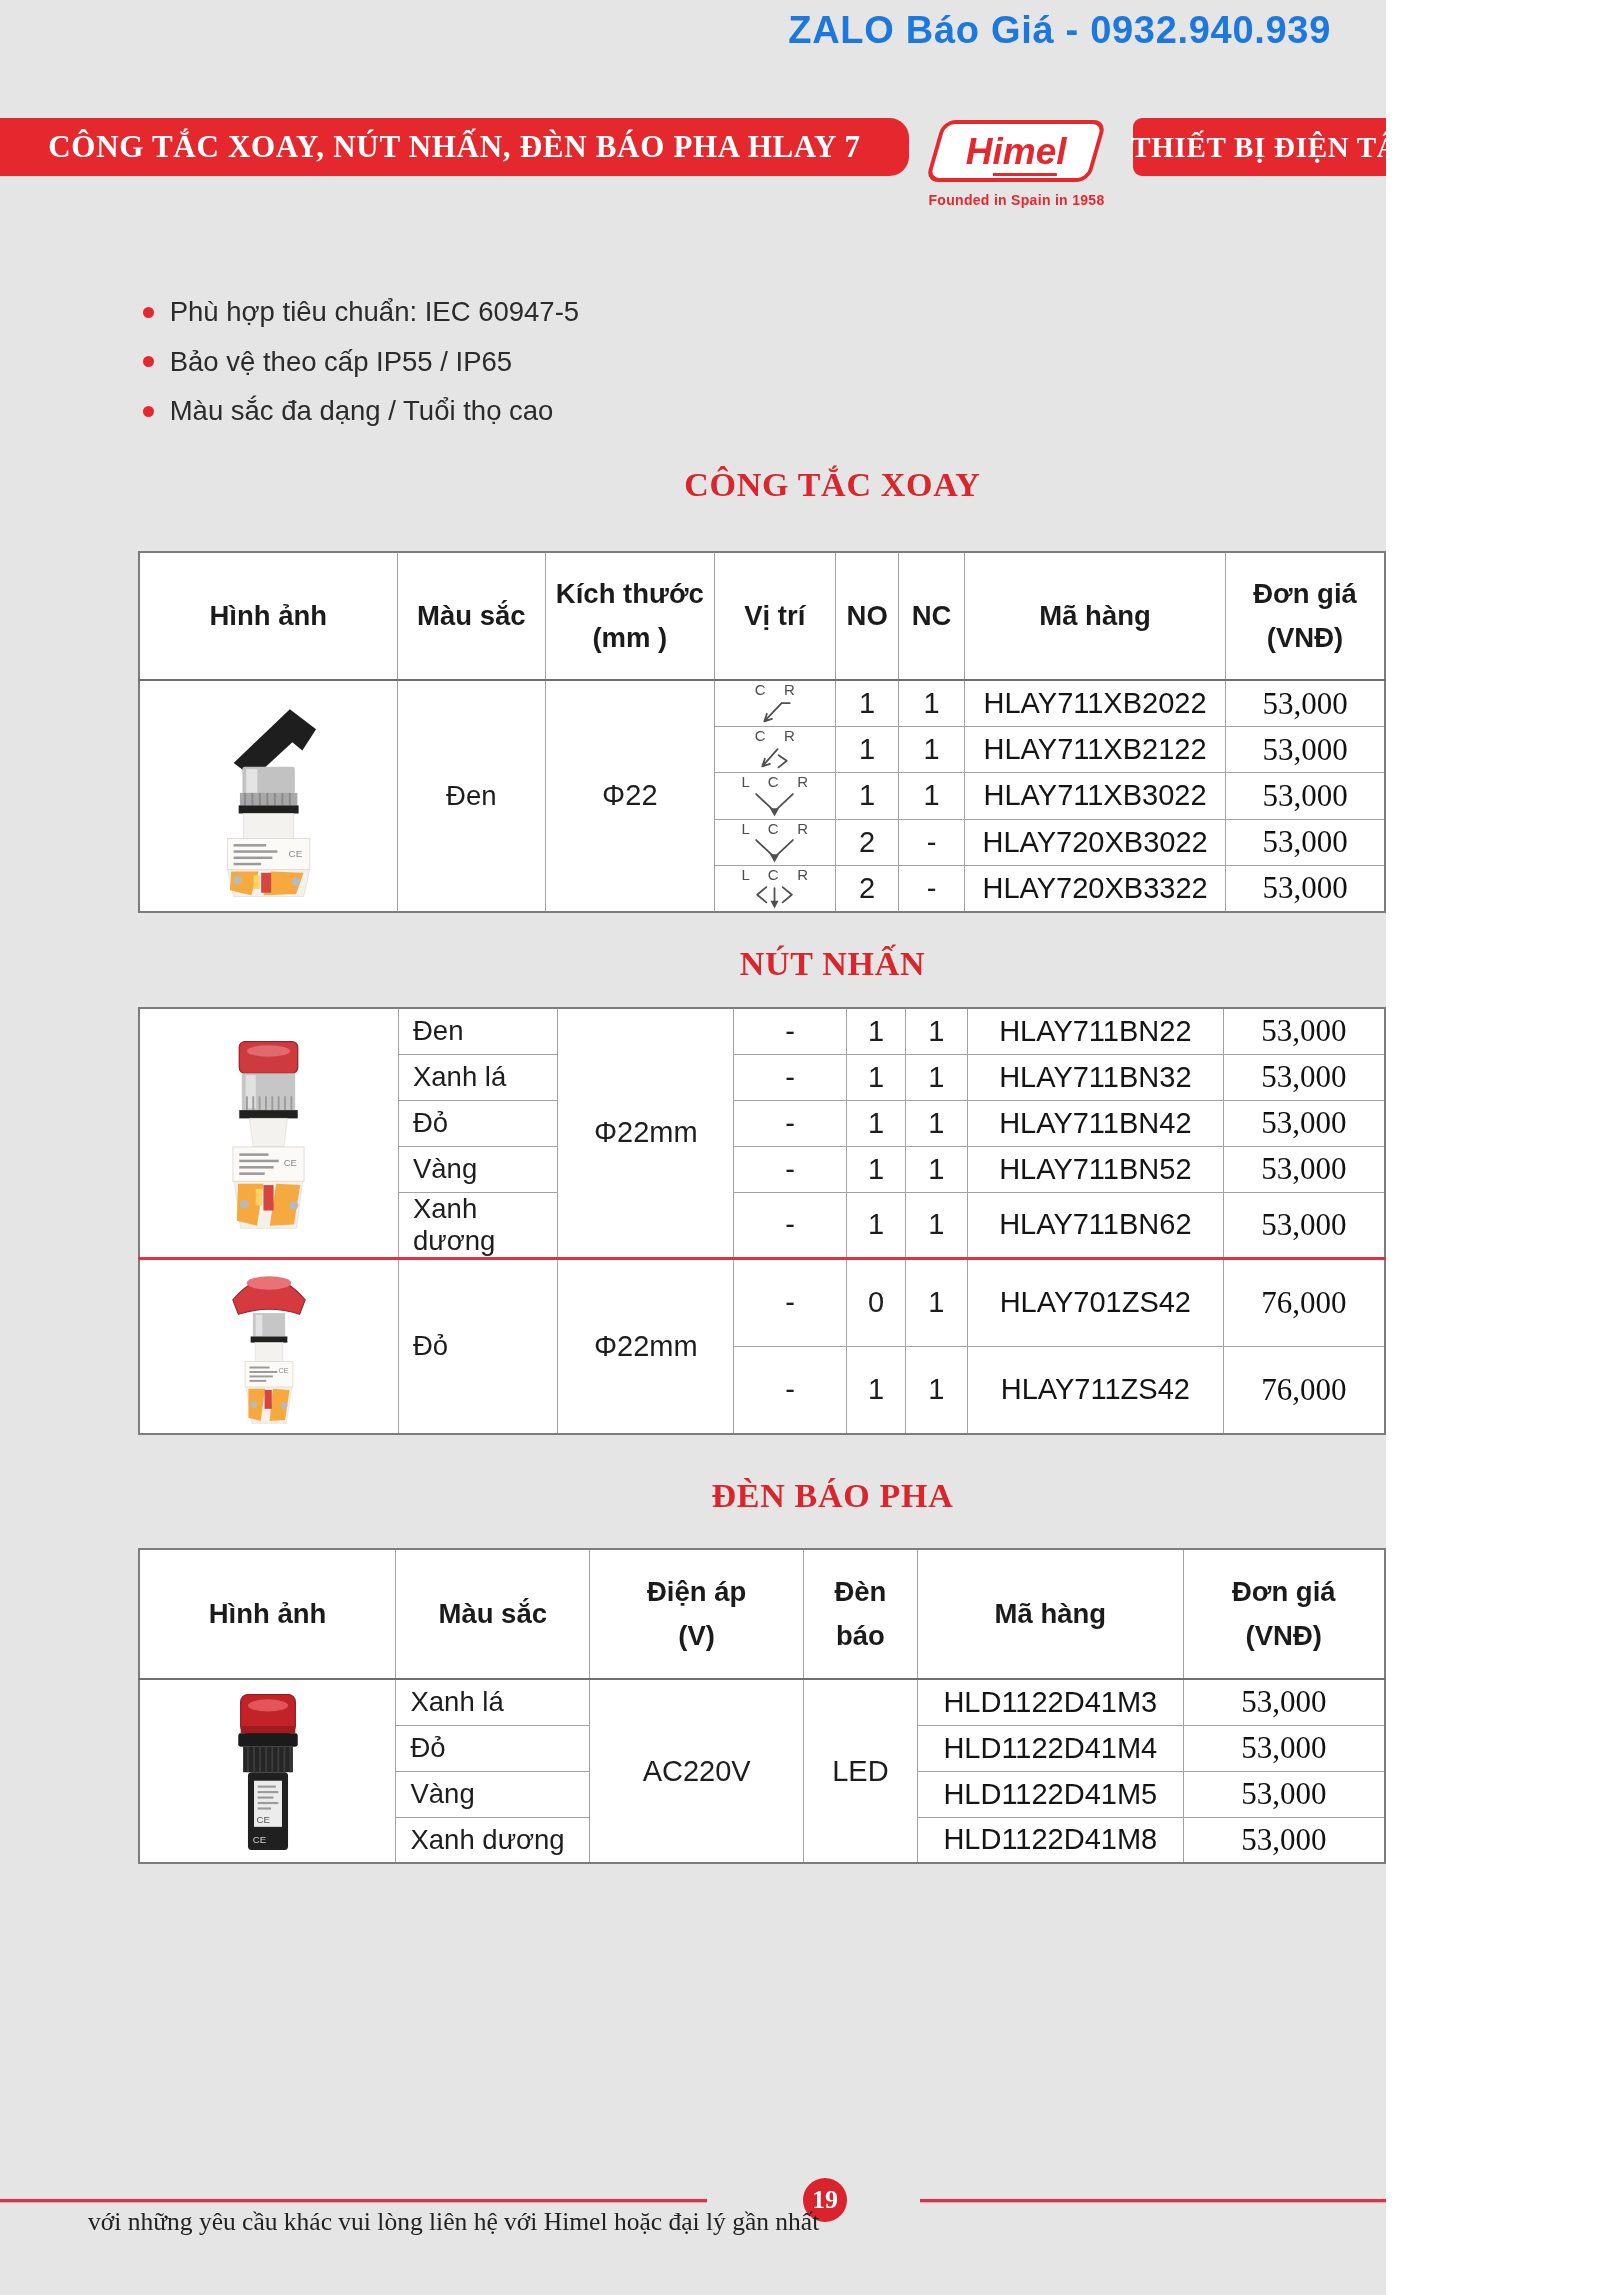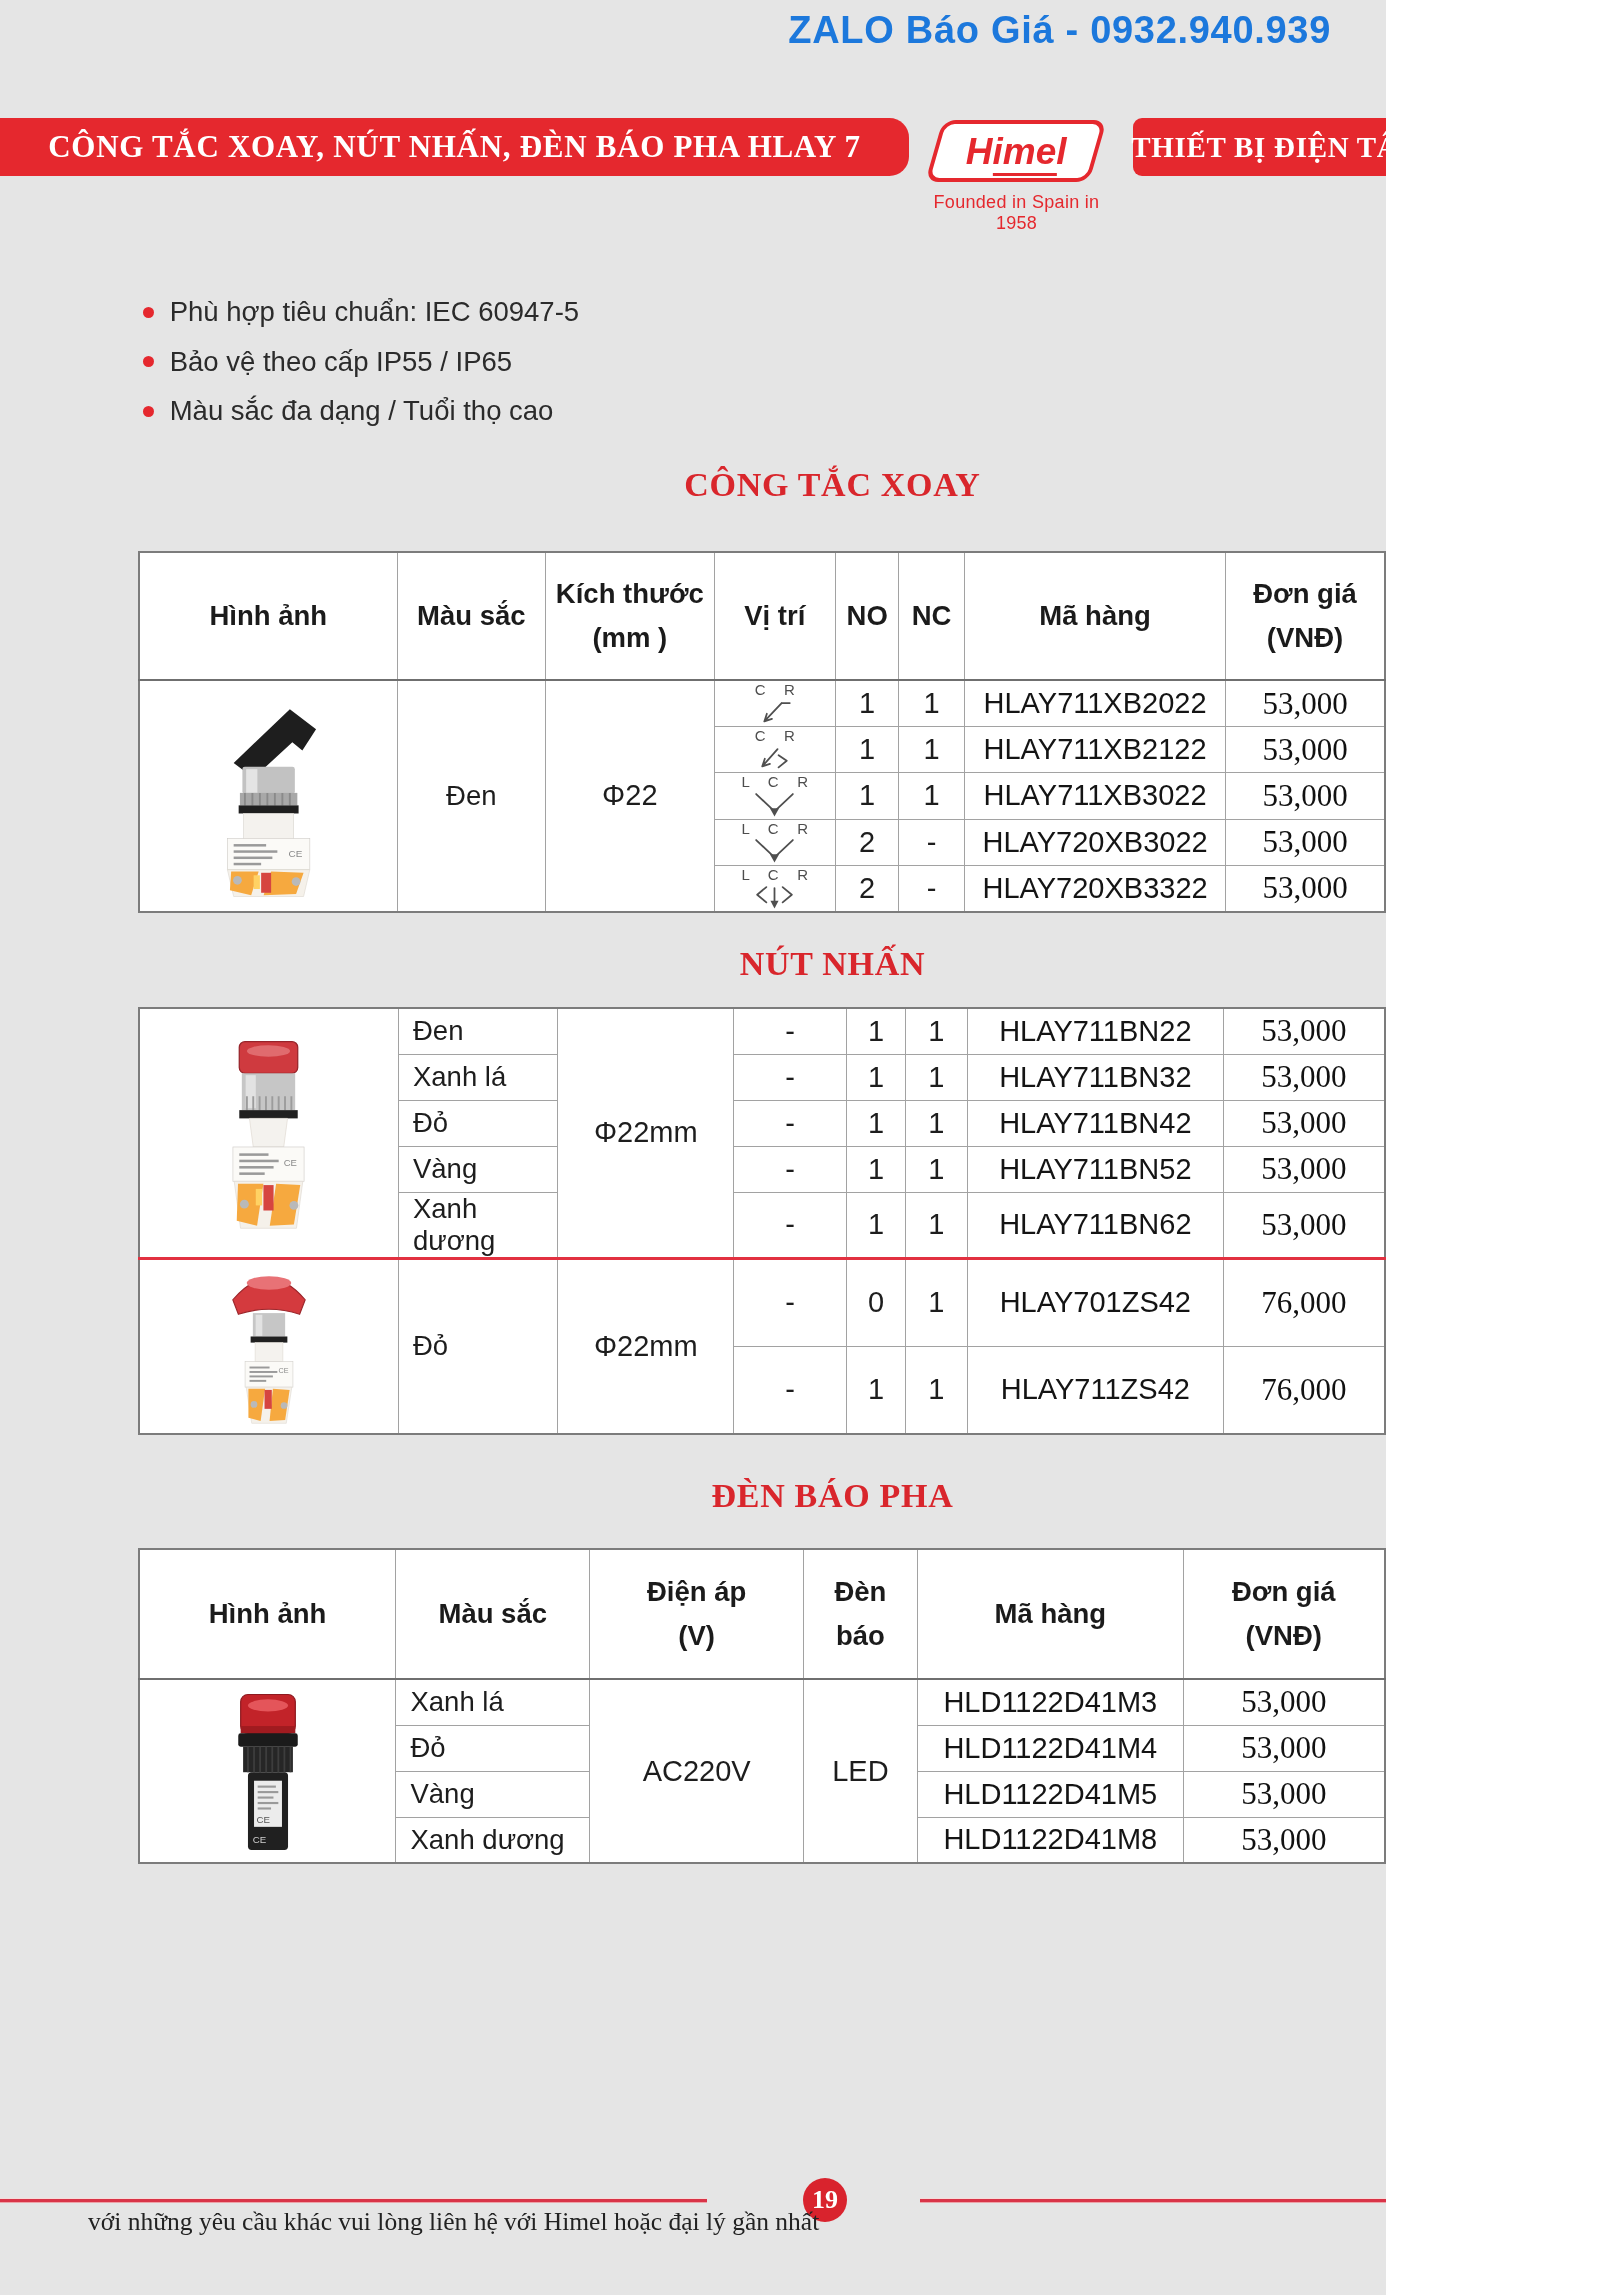--- a/index.html
+++ b/index.html
@@ -15,21 +15,21 @@
             border-radius:0 19.6px 19.6px 0;display:flex;align-items:center;justify-content:center;}
   .bar-left .t{font-family:"Liberation Serif","DejaVu Serif",serif;font-weight:bold;color:#fff;
                font-size:31px;letter-spacing:0.7px;white-space:nowrap;}
   .logo-box{position:absolute;left:934px;top:120px;width:156px;height:54px;background:#fff;
             border:4.6px solid #e5282e;border-radius:13px;transform:skewX(-16deg);
             display:flex;align-items:center;justify-content:center;}
   .logo-inner{transform:skewX(16deg);font-style:italic;font-weight:bold;font-size:37px;
               color:#e5282e;line-height:1;}
   .logo-inner .u{border-bottom:3.9px solid #e5282e;padding-bottom:0.7px;}
   .founded{position:absolute;left:915px;top:192px;width:203px;text-align:center;color:#e5282e;
-           font-weight:normal;font-size:18px;letter-spacing:0.3px;}
+           font-weight:bold;font-size:14px;letter-spacing:0.3px;}
   .bar-right{position:absolute;left:1133px;top:118px;width:430px;height:58px;background:#e5282e;
              border-radius:9px;display:flex;align-items:center;justify-content:center;}
   .bar-right .t{font-family:"Liberation Serif","DejaVu Serif",serif;font-weight:bold;color:#fff;
                 font-size:29px;letter-spacing:0.7px;white-space:nowrap;}
 
   
   .bullets{position:absolute;left:143px;top:296px;}
   .bullet{display:flex;align-items:center;margin-bottom:17.7px;font-size:27.5px;color:#2b2b2b;}
   .dot{width:11px;height:11px;border-radius:50%;background:#e5282e;margin-right:15.7px;flex:0 0 auto;}
 

